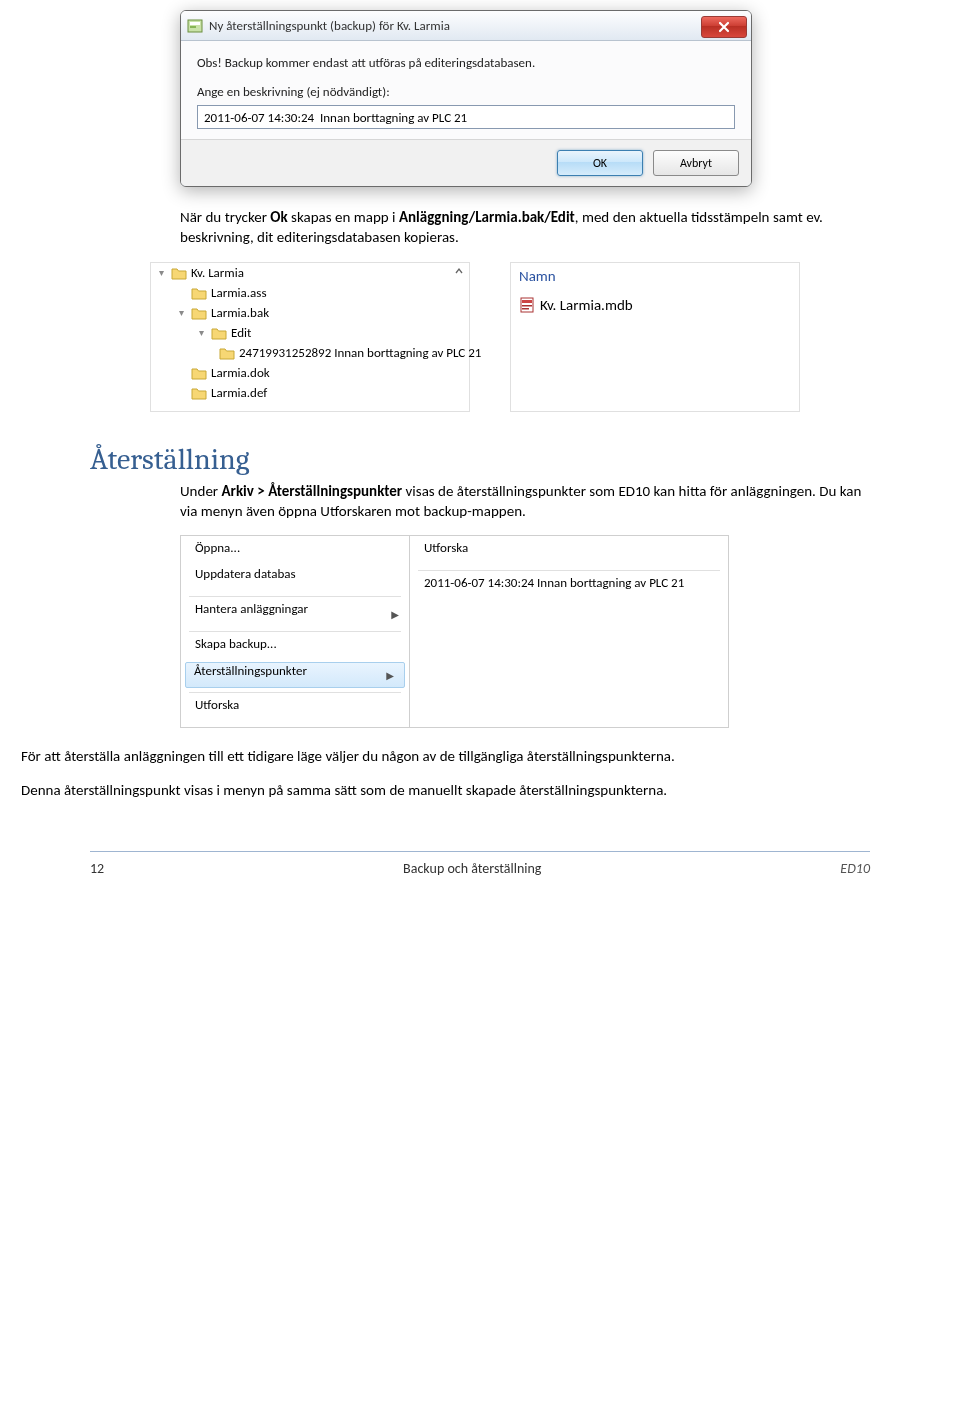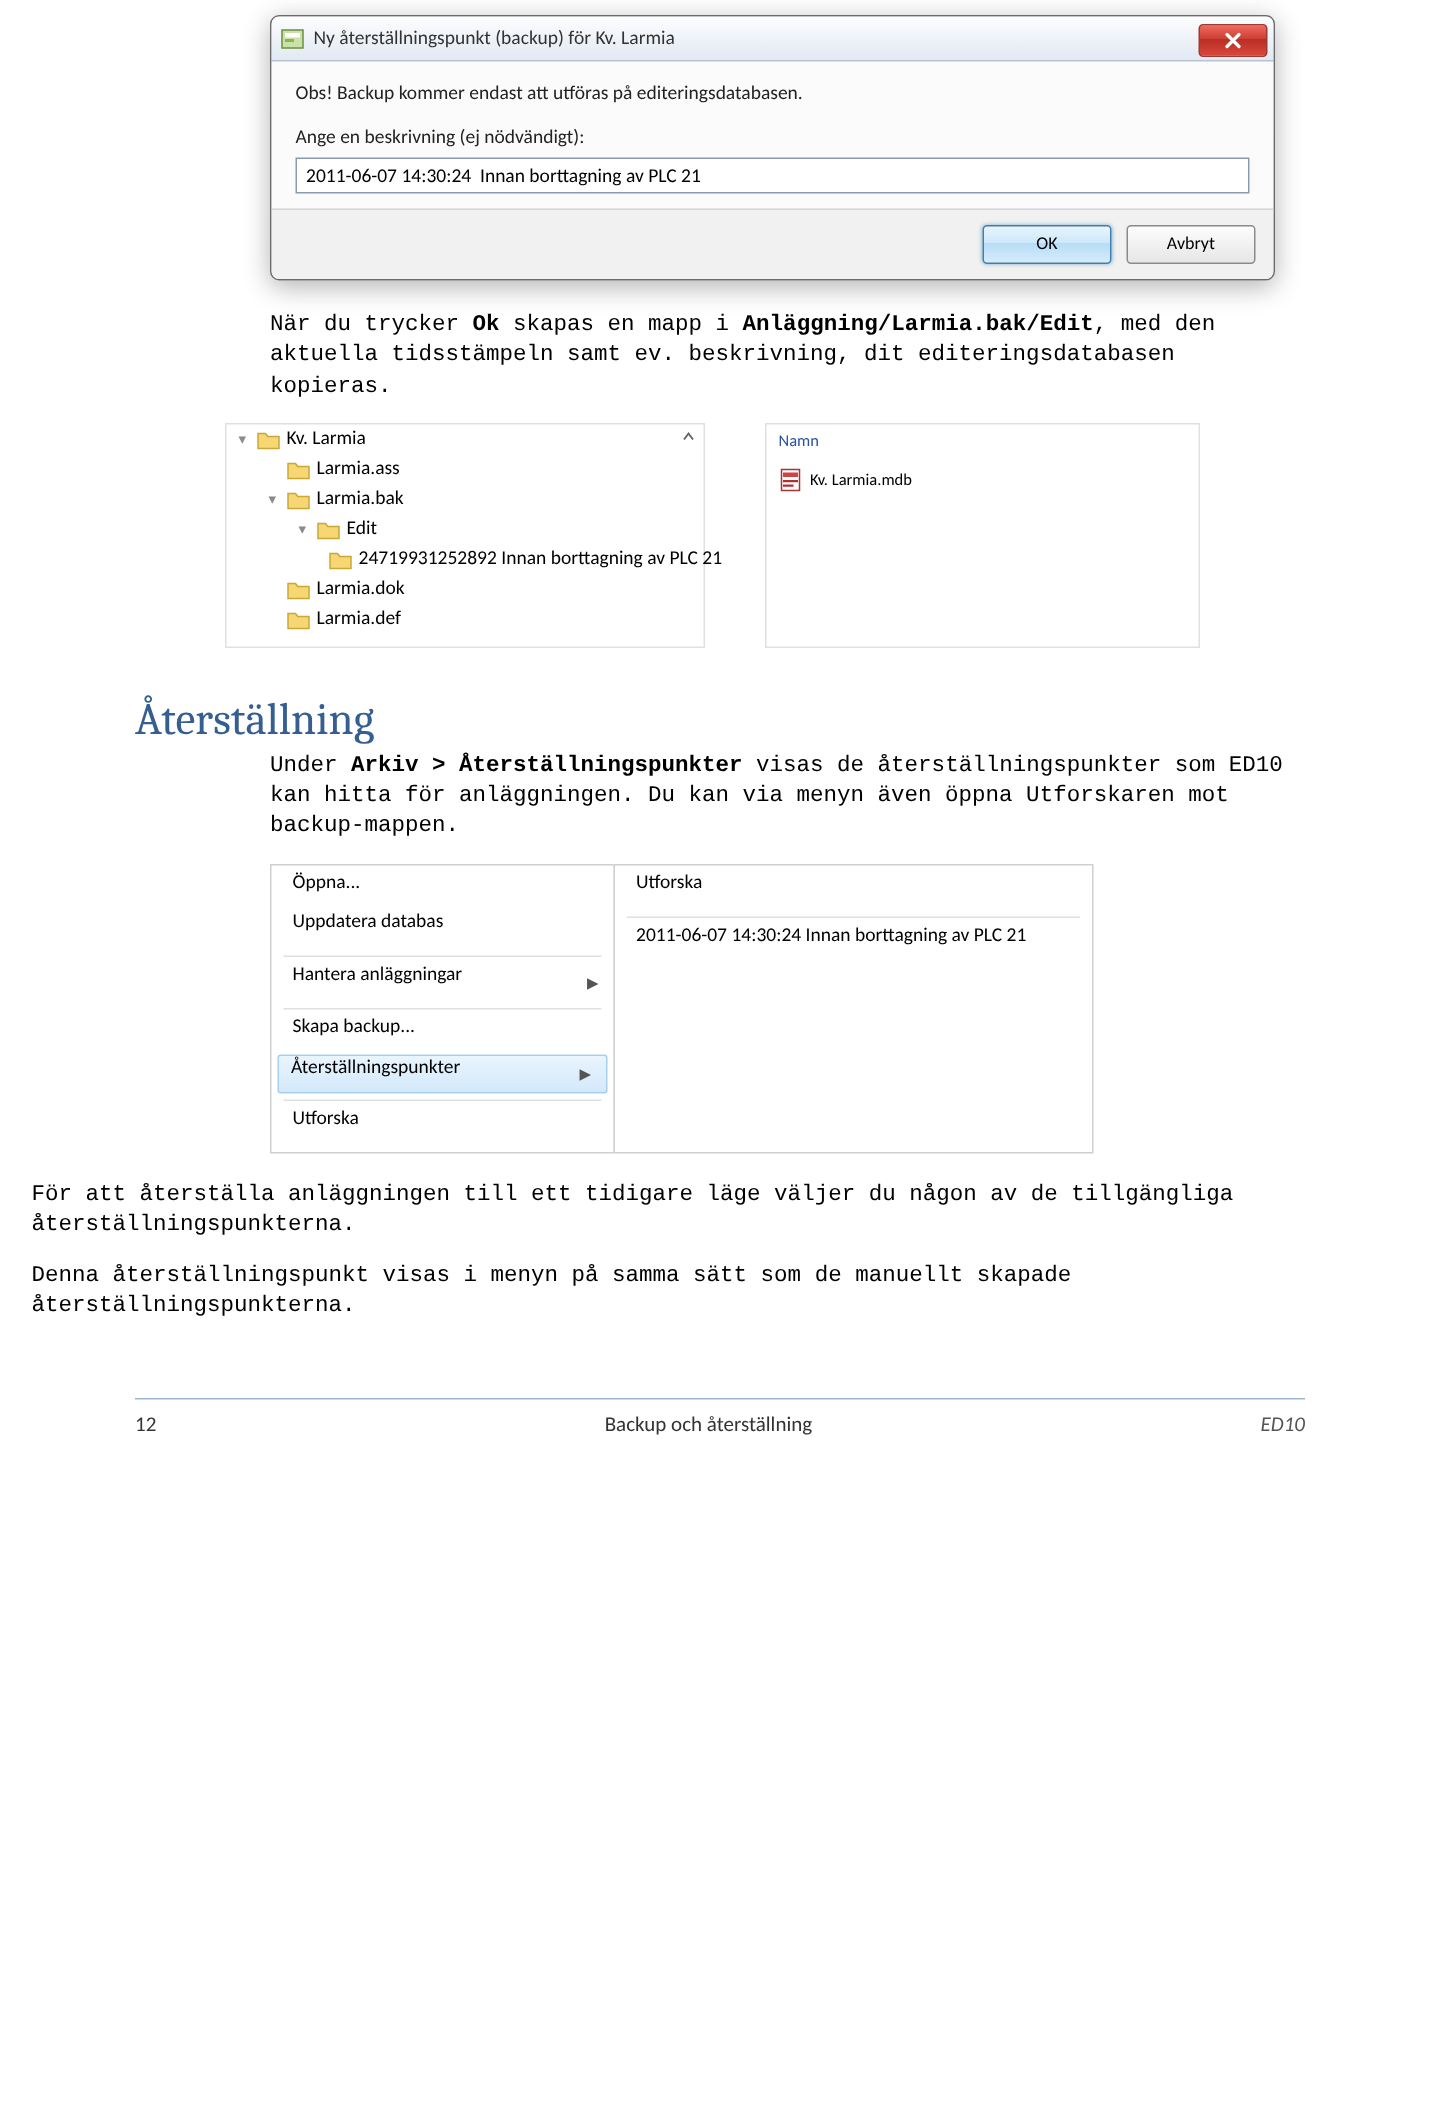--- a/index.html
+++ b/index.html
@@ -9,21 +9,21 @@
     width: 960px;
     margin: 0 auto;
     color: #000;
     font-size: 15px;
   }
   .page { padding: 0 0 20px 0; }
 
   
   .dialog-outer {
     margin: 10px 0 0 180px;
-    width: 670px;
+    width: 572px;
   }
   .dialog {
     border: 1px solid #6b6b6b;
     border-radius: 6px;
     background: linear-gradient(#f6fbff, #e9f3fb);
     box-shadow: 0 4px 18px rgba(0,0,0,0.3);
     overflow: hidden;
   }
   .titlebar {
     display: flex;
@@ -95,21 +95,21 @@
     border-color: #3c7fb1;
     background: linear-gradient(#eaf4fc, #cde8fb 45%, #b6dcf7 46%, #d6ecfb);
     box-shadow: 0 0 3px rgba(60,127,177,0.6);
   }
 
   
   .content {
     margin: 20px 90px 0 180px;
     line-height: 1.35;
   }
-  .content p { margin-bottom: 14px; font-family: Liberation Mono, monospace; }
+  .content p { margin-bottom: 14px; }
   .content b { font-weight: bold; }
 
   
   .explorer-wrap {
     display: flex;
     margin: 6px 0 0 150px;
   }
   .tree-panel {
     width: 320px;
     border: 1px solid #e0e0e0;
@@ -140,21 +140,21 @@
   .folder-icon svg { width:16px; height:14px; }
   .indent-1 { padding-left: 28px; }
   .indent-2 { padding-left: 48px; }
   .indent-3 { padding-left: 68px; }
 
   .file-panel {
     width: 290px;
     margin-left: 40px;
     border: 1px solid #e0e0e0;
     background: #fff;
-    font-size: 11px;
+    font-size: 15px;
     padding: 4px 0 20px 8px;
   }
   .file-panel .col-head { color:#2a52a0; margin-bottom: 10px; }
   .file-row { display:flex; align-items:center; height:20px; }
   .mdb-icon { width:16px; height:16px; margin-right:5px; display:inline-block; }
 
   
   h2.aterstallning {
     font-family: Cambria, Georgia, serif;
     color: #365f91;

